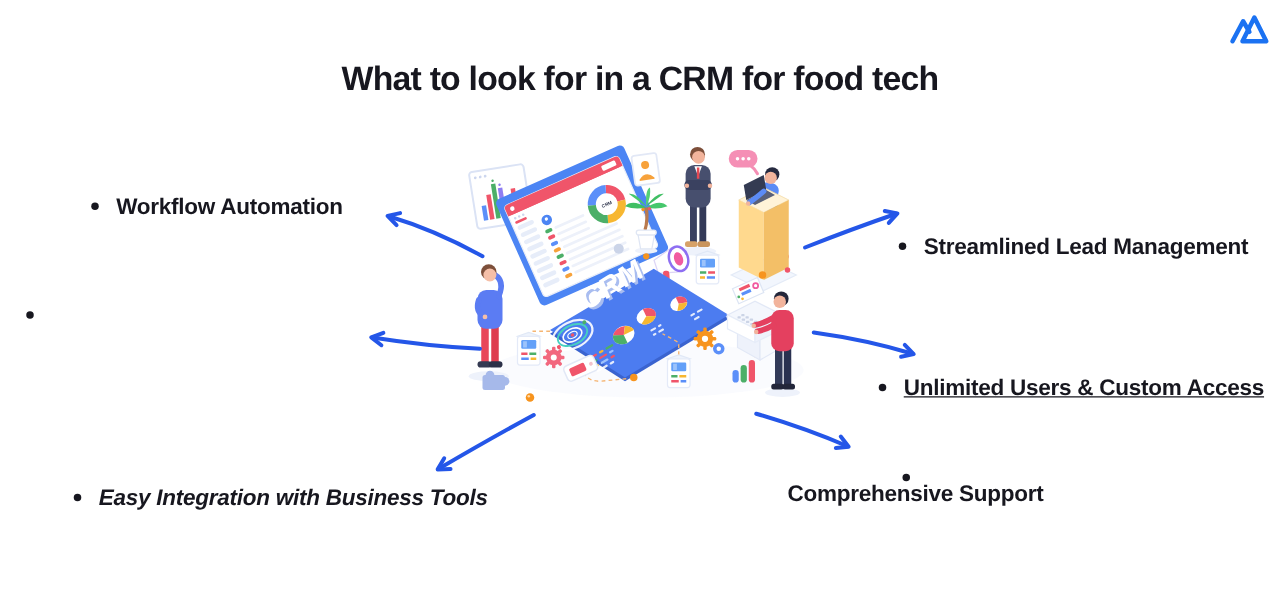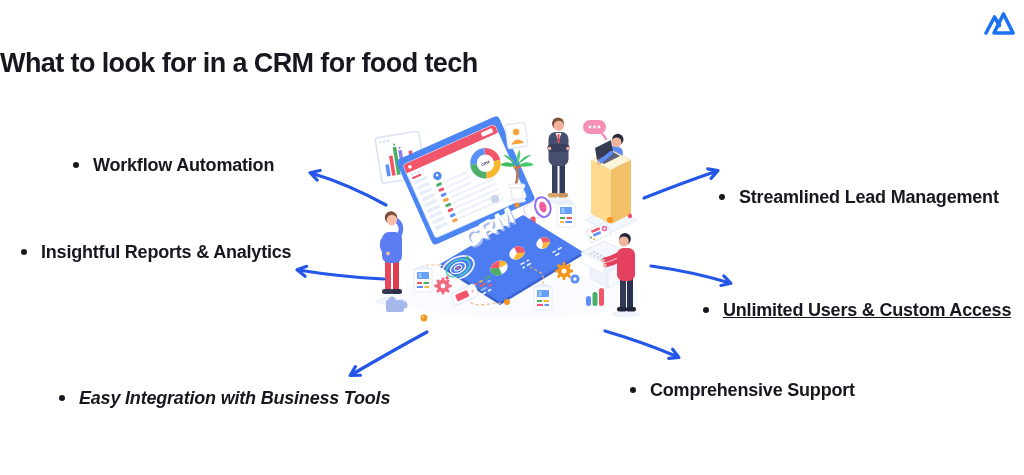--- a/index.html
+++ b/index.html
@@ -3,38 +3,38 @@
 <meta charset="utf-8">
 <style>
   html,body{margin:0;padding:0;}
   body{
     width:1024px;height:475px;position:relative;overflow:hidden;
     background:#ffffff;font-family:"Liberation Sans",sans-serif;
     color:var(--text,#17171f);
   }
   .logo{position:absolute;top:7px;right:6px;width:36px;height:30px;}
   .title{
-    position:absolute;top:30px;left:0;right:0;text-align:left;
+    position:absolute;top:30px;left:0;right:0;text-align:center;
     font-size:27px;font-weight:800;letter-spacing:-0.6px;color:var(--text,#17171f);
   }
   .feature{
     position:absolute;display:flex;align-items:center;height:22px;
     font-size:18px;font-weight:700;letter-spacing:-0.2px;color:var(--text,#17171f);
     white-space:nowrap;
   }
   .feature .dot{
     width:6px;height:6px;border-radius:50%;background:var(--text,#17171f);
     margin-right:14px;flex:0 0 auto;
   }
   .f1{left:73px;top:154px;}
   .f2{left:21px;top:241px;}
   .f3{left:59px;top:387px;font-style:italic;}
   .f4{left:719px;top:141px;margin-top:45px;}
   .f5{left:703px;top:299px;text-decoration:underline;}
-  .f6{left:630px;top:379px;}
+  .f6{left:630px;top:379px;flex-direction:column;}
   .arrows{position:absolute;left:0;top:0;width:1024px;height:475px;pointer-events:none;}
   .arrows path{stroke:var(--arrow,#2456e8);stroke-width:3.2;fill:none;stroke-linecap:round;}
   .illus{position:absolute;left:368px;top:96px;width:300px;height:235px;}
   svg text{font-family:"Liberation Sans",sans-serif;}
 </style>
 </head>
 <body>
 
 <svg class="logo" viewBox="0 0 36 30">
   <path d="M12,26 L21.5,7 L31,26 Z" fill="none" style="stroke:var(--logo,#1b72f2)" stroke-width="3.6" stroke-linejoin="round"></path>
@@ -42,21 +42,20 @@
 </svg>
 
 <h1 class="title">What to look for in a CRM for food tech</h1>
 
 <div class="feature f1">
   <span class="dot"></span>
   <span>Workflow Automation</span>
 </div>
 <div class="feature f2">
   <span class="dot"></span>
-  <span>Insightful Reports &amp; Analytics</span>
 </div>
 <div class="feature f3">
   <span class="dot"></span>
   <span>Easy Integration with Business Tools</span>
 </div>
 <div class="feature f4">
   <span class="dot"></span>
   <span>Streamlined Lead Management</span>
 </div>
 <div class="feature f5">

